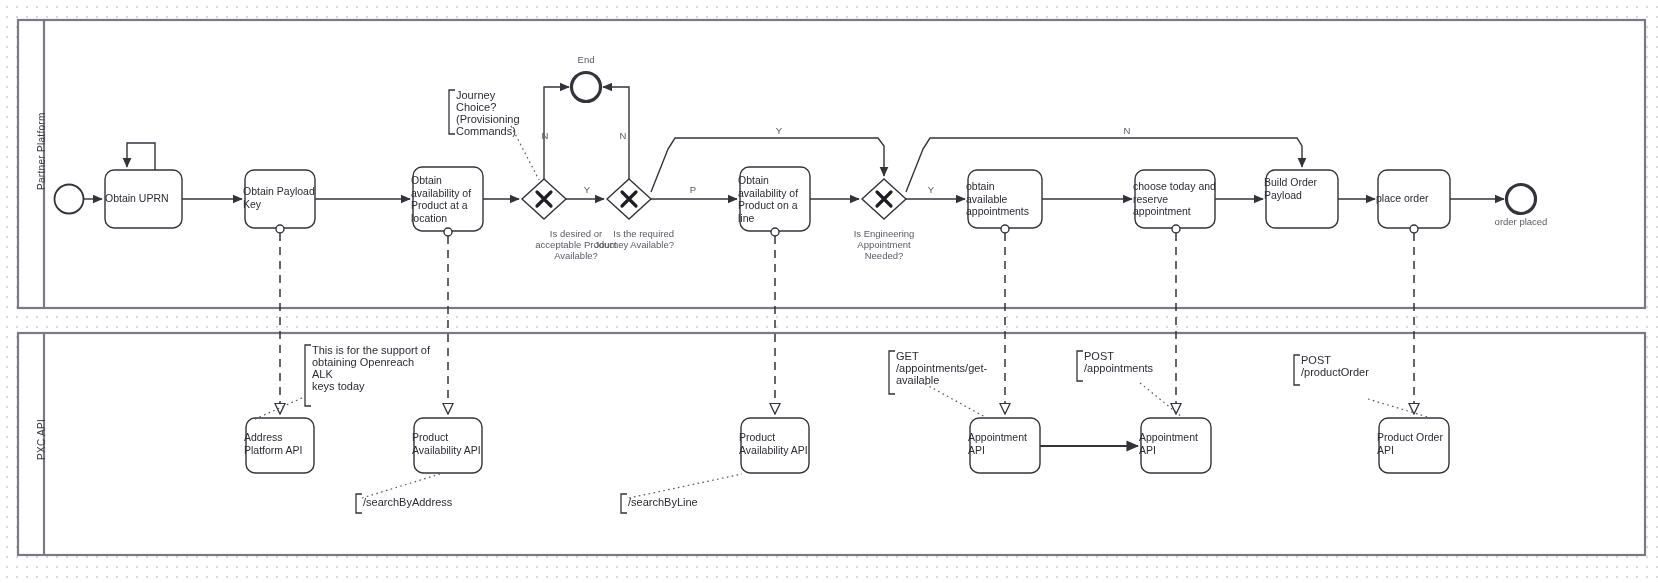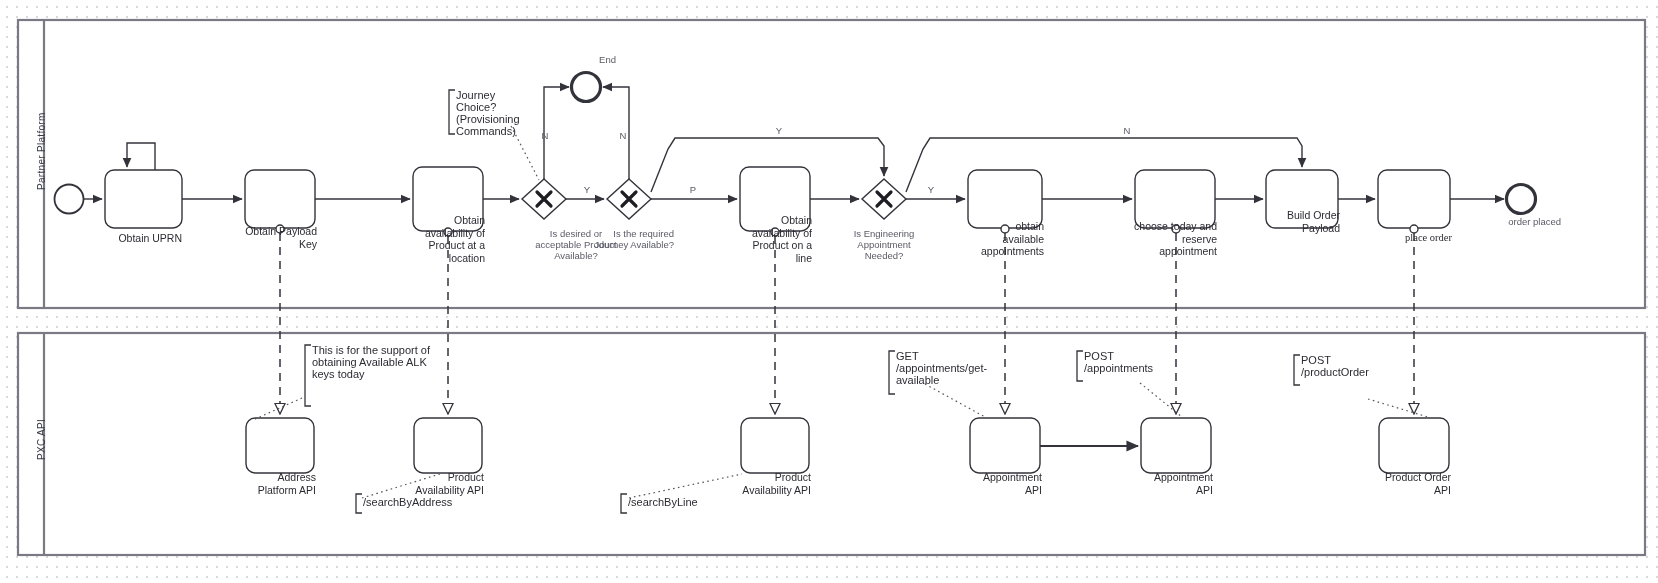--- a/index.html
+++ b/index.html
@@ -22,24 +22,23 @@
   #svgroot {
     position: absolute;
     left: 0; top: 0;
     width: 1658px; height: 583px;
   }
   .lbl {
     position: absolute;
     color: #2b2b33;
     font-size: 10.5px;
     line-height: 12.5px;
-    text-align: right;
+    text-align: left;
     pointer-events: none;
     white-space: pre-line;
-    margin-top: 40px;
   }
   .flowlbl {
     position: absolute;
     color: #5a5a66;
     font-size: 9.5px;
     line-height: 11px;
     text-align: center;
   }
   .annot {
     position: absolute;
@@ -55,21 +54,21 @@
     font-size: 10px;
     letter-spacing: .3px;
     transform-origin: 0 0;
     transform: rotate(-90deg);
     white-space: nowrap;
   }
   .evlbl {
     position: absolute;
     color: #5a5a66;
     font-size: 9.5px;
-    text-align: right;
+    text-align: center;
   }
 </style>
 </head>
 <body>
 
 <div id="canvas">
 
   <svg id="svgroot" viewBox="0 0 1658 583">
     <defs>
       <marker id="arrow" viewBox="0 0 10 10" refX="9.2" refY="5" markerWidth="7" markerHeight="7" orient="auto-start-reverse">
@@ -201,23 +200,23 @@
   <div class="lbl" style="left:738px; top:174px; width:74px;">Obtain
 availability of
 Product on a
 line</div>
   <div class="lbl" style="left:966px; top:180px; width:78px;">obtain
 available
 appointments</div>
   <div class="lbl" style="left:1133px; top:180px; width:84px;">choose today and
 reserve
 appointment</div>
-  <div class="lbl" style="left:1264px; top:169px; width:76px;">Build Order
+  <div class="lbl" style="left:1264px; top:176px; width:76px;">Build Order
 Payload</div>
-  <div class="lbl" style="left:1376px; top:192px; width:76px;font-family:Liberation Serif, serif;">place order</div>
+  <div class="lbl" style="left:1376px; top:192px; width:76px;">place order</div>
 
   <div class="flowlbl" style="left:500px; top:228px; width:88px;margin-left:32px;">Is desired or
 acceptable
 Product
 Available?</div>
   <div class="flowlbl" style="left:586px; top:228px; width:88px;text-align:right;">Is the required
 Journey
 Available?</div>
   <div class="flowlbl" style="left:840px; top:228px; width:88px;">Is Engineering
 Appointment
@@ -242,21 +241,21 @@
   <div class="lbl" style="left:1139px; top:431px; width:74px;">Appointment
 API</div>
   <div class="lbl" style="left:1377px; top:431px; width:74px;">Product Order
 API</div>
 
   <div class="annot" style="left:456px; top:89px; width:70px;">Journey
 Choice?
 (Provisioning
 Commands)</div>
   <div class="annot" style="left:312px; top:344px; width:120px;">This is for the support of
-obtaining Available ALK
+obtaining Openreach ALK
 keys today</div>
   <div class="annot" style="left:363px; top:496px; width:110px;">/searchByAddress</div>
   <div class="annot" style="left:628px; top:496px; width:100px;">/searchByLine</div>
   <div class="annot" style="left:896px; top:350px; width:84px;">GET
 /appointments/get-
 available</div>
   <div class="annot" style="left:1084px; top:350px; width:84px;">POST
 /appointments</div>
   <div class="annot" style="left:1301px; top:354px; width:84px;">POST
 /productOrder</div>

